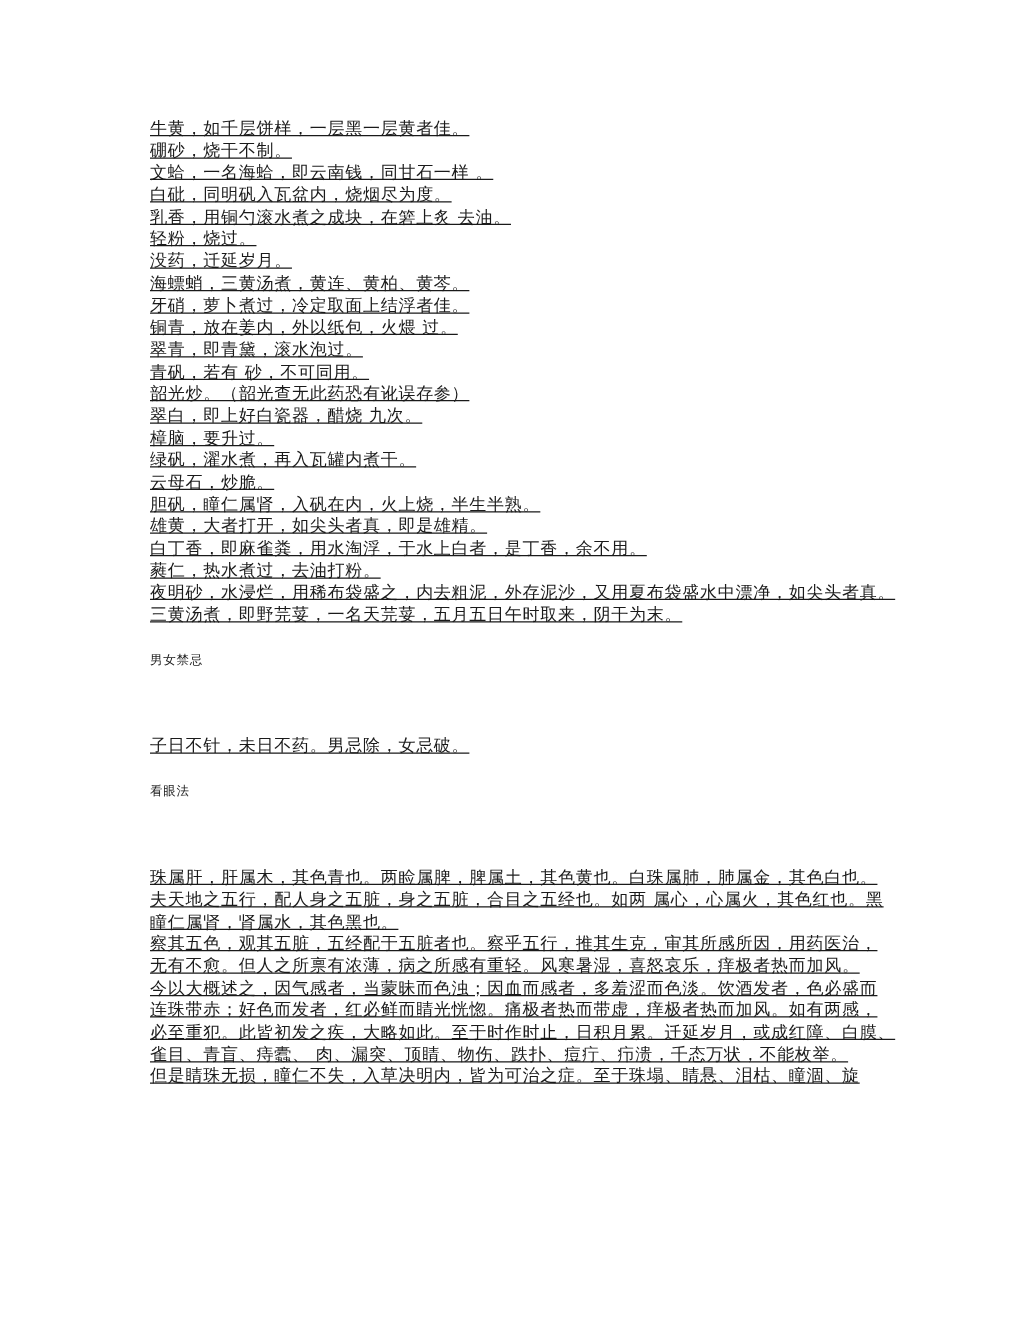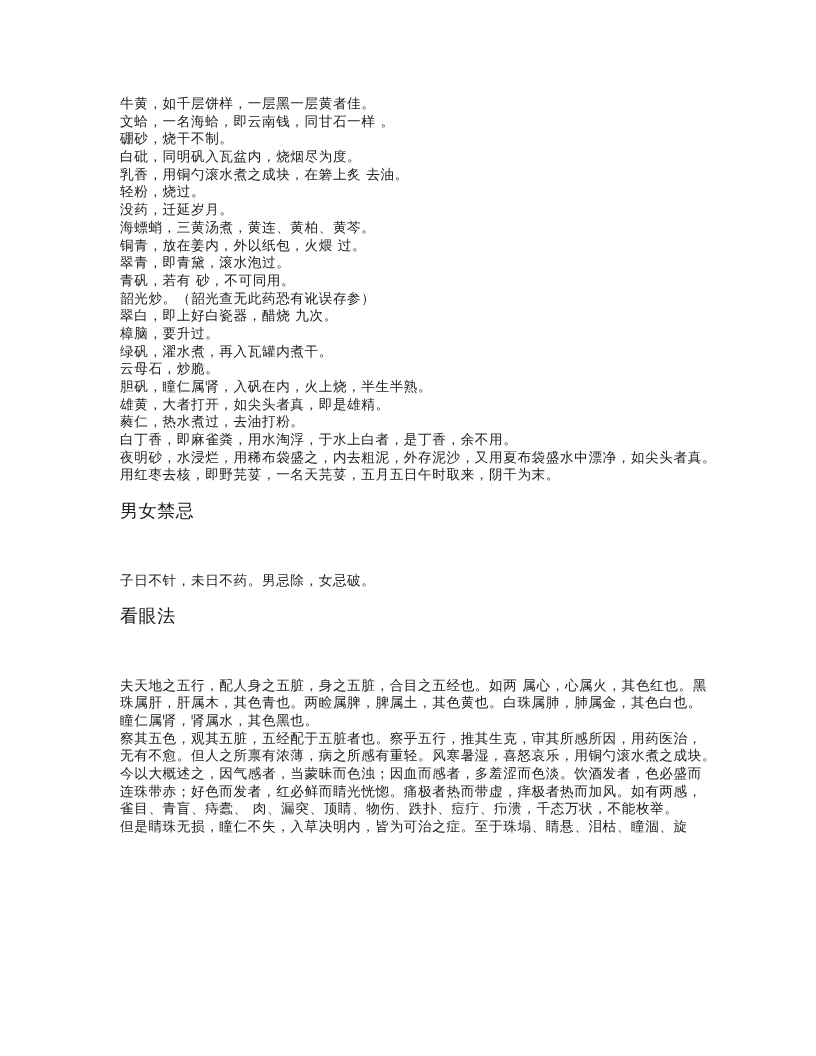--- a/index.html
+++ b/index.html
@@ -1,65 +1,67 @@
 <!DOCTYPE html>
 <html><head>
   <meta charset="utf-8">
   <style>
     html, body { margin: 0; padding: 0; background: #ffffff; }
     body { width: 816px; height: 1056px; position: relative; overflow: hidden;
       font-family: "DejaVu Serif", "Liberation Serif", serif; color: #1a1a1a; }
     .page { position: absolute; left: 120px; top: 95px; width: 600px; }
-    .line { font-size: 13.6px; line-height: 17.7px; height: 17.7px; white-space: nowrap; letter-spacing: 0.6px; }
+    .line { font-size: 13.6px; line-height: 17.7px; height: 17.7px; white-space: nowrap; letter-spacing: 0.6px; text-decoration: underline; }
     .gap1 { height: 17.7px; }
-    .heading { font-size: 18px; line-height: 17.7px; height: 17.7px; white-space: nowrap; letter-spacing: 0.6px; }
+    .heading { font-size: 10px; line-height: 17.7px; height: 17.7px; white-space: nowrap; letter-spacing: 0.6px; }
     .gap-big { height: 52px; }
   </style>
 </head>
 <body>
 
 <div class="page">
   <div>
     <div class="line">牛黄，如千层饼样，一层黑一层黄者佳。</div>
+    <div class="line">硼砂，烧干不制。</div>
     <div class="line">文蛤，一名海蛤，即云南钱，同甘石一样 。</div>
-    <div class="line">硼砂，烧干不制。</div>
     <div class="line">白砒，同明矾入瓦盆内，烧烟尽为度。</div>
     <div class="line">乳香，用铜勺滚水煮之成块，在箬上炙 去油。</div>
     <div class="line">轻粉，烧过。</div>
     <div class="line">没药，迁延岁月。</div>
     <div class="line">海螵蛸，三黄汤煮，黄连、黄柏、黄芩。</div>
+    <div class="line">牙硝，萝卜煮过，冷定取面上结浮者佳。</div>
     <div class="line">铜青，放在姜内，外以纸包，火煨 过。</div>
     <div class="line">翠青，即青黛，滚水泡过。</div>
     <div class="line">青矾，若有 砂，不可同用。</div>
     <div class="line">韶光炒。（韶光查无此药恐有讹误存参）</div>
     <div class="line">翠白，即上好白瓷器，醋烧 九次。</div>
     <div class="line">樟脑，要升过。</div>
     <div class="line">绿矾，濯水煮，再入瓦罐内煮干。</div>
     <div class="line">云母石，炒脆。</div>
     <div class="line">胆矾，瞳仁属肾，入矾在内，火上烧，半生半熟。</div>
     <div class="line">雄黄，大者打开，如尖头者真，即是雄精。</div>
+    <div class="line">白丁香，即麻雀粪，用水淘浮，于水上白者，是丁香，余不用。</div>
     <div class="line">蕤仁，热水煮过，去油打粉。</div>
-    <div class="line">白丁香，即麻雀粪，用水淘浮，于水上白者，是丁香，余不用。</div>
     <div class="line">夜明砂，水浸烂，用稀布袋盛之，内去粗泥，外存泥沙，又用夏布袋盛水中漂净，如尖头者真。</div>
-    <div class="line">用红枣去核，即野芫荽，一名天芫荽，五月五日午时取来，阴干为末。</div>
+    <div class="line">三黄汤煮，即野芫荽，一名天芫荽，五月五日午时取来，阴干为末。</div>
   </div>
 
   <div class="gap1"></div>
   <div class="heading">男女禁忌</div>
   <div class="gap-big"></div>
   <div class="line">子日不针，未日不药。男忌除，女忌破。</div>
 
   <div class="gap1"></div>
   <div class="heading">看眼法</div>
   <div class="gap-big"></div>
 
   <div>
+    <div class="line">珠属肝，肝属木，其色青也。两睑属脾，脾属土，其色黄也。白珠属肺，肺属金，其色白也。</div>
     <div class="line">夫天地之五行，配人身之五脏，身之五脏，合目之五经也。如两 属心，心属火，其色红也。黑</div>
-    <div class="line">珠属肝，肝属木，其色青也。两睑属脾，脾属土，其色黄也。白珠属肺，肺属金，其色白也。</div>
     <div class="line">瞳仁属肾，肾属水，其色黑也。</div>
     <div class="line">察其五色，观其五脏，五经配于五脏者也。察乎五行，推其生克，审其所感所因，用药医治，</div>
-    <div class="line">无有不愈。但人之所禀有浓薄，病之所感有重轻。风寒暑湿，喜怒哀乐，用铜勺滚水煮之成块。</div>
+    <div class="line">无有不愈。但人之所禀有浓薄，病之所感有重轻。风寒暑湿，喜怒哀乐，痒极者热而加风。</div>
     <div class="line">今以大概述之，因气感者，当蒙昧而色浊；因血而感者，多羞涩而色淡。饮酒发者，色必盛而</div>
     <div class="line">连珠带赤；好色而发者，红必鲜而睛光恍惚。痛极者热而带虚，痒极者热而加风。如有两感，</div>
+    <div class="line">必至重犯。此皆初发之疾，大略如此。至于时作时止，日积月累。迁延岁月，或成红障、白膜、</div>
     <div class="line">雀目、青盲、痔蠹、 肉、漏突、顶睛、物伤、跌扑、痘疔、疖溃，千态万状，不能枚举。</div>
     <div class="line">但是睛珠无损，瞳仁不失，入草决明内，皆为可治之症。至于珠塌、睛悬、泪枯、瞳涸、旋</div>
   </div>
 </div>
 
 </body></html>

